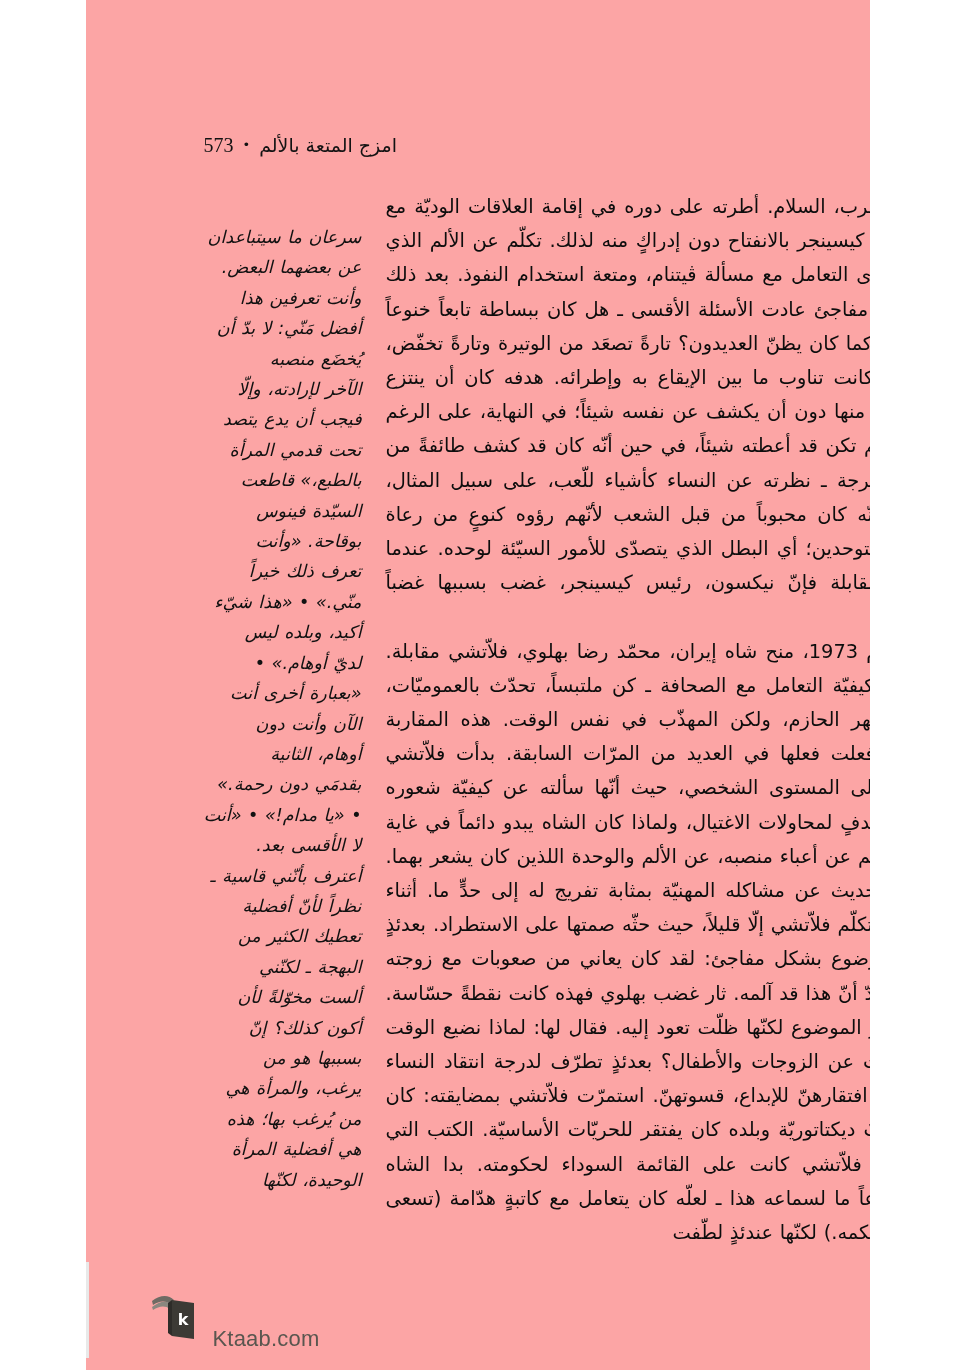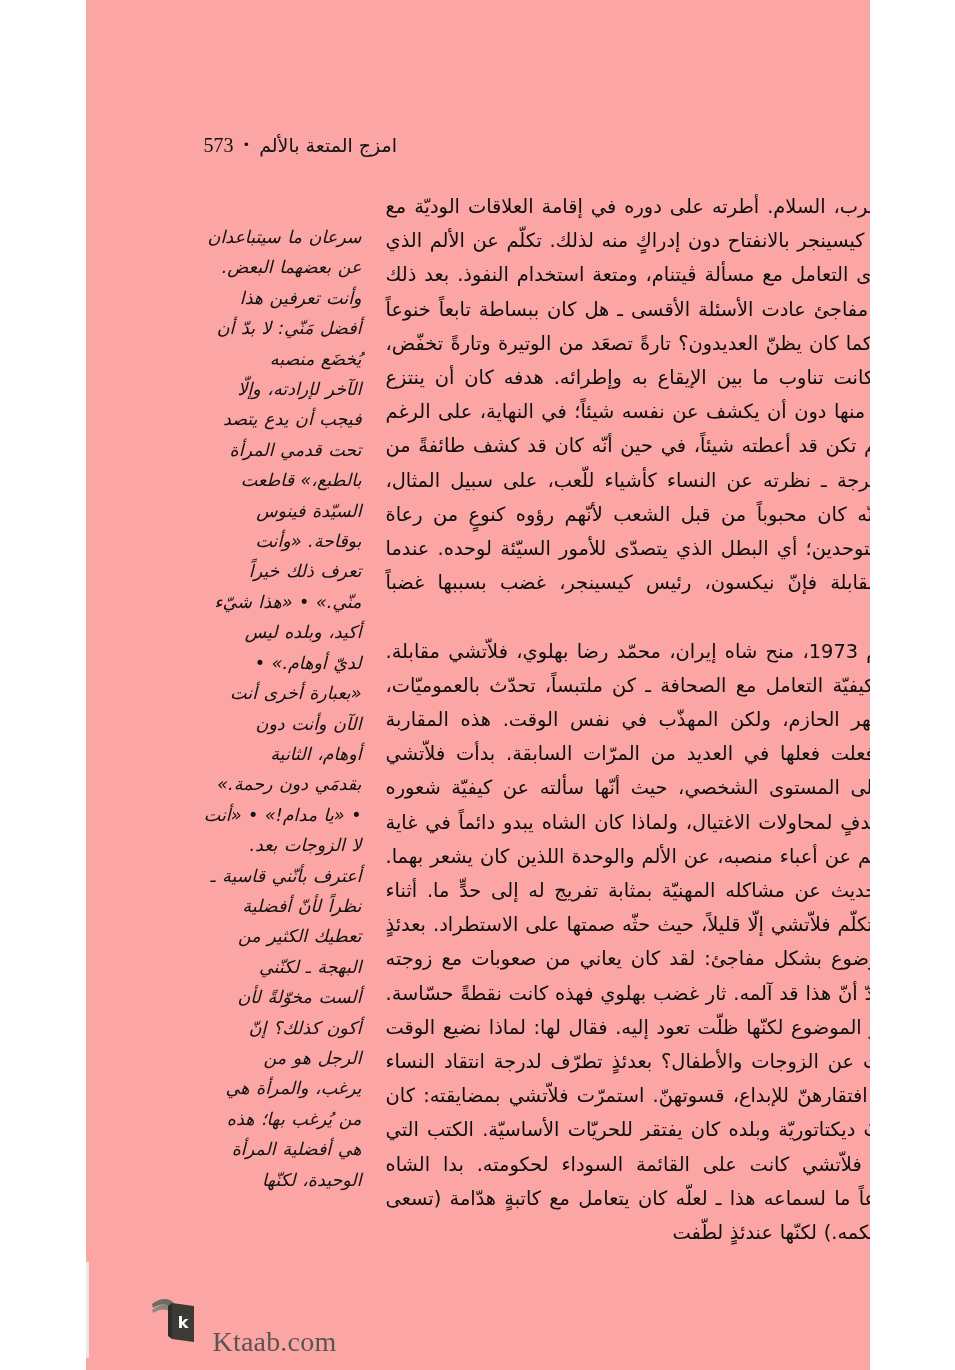--- a/index.html
+++ b/index.html
@@ -110,22 +110,22 @@
     align-items: center;
     gap: 13px;
   }
   .wm-book {
     position: relative;
     width: 52px;
     height: 56px;
   }
   .wm-book svg { display: block; }
   .wm-text {
-    font-family: Liberation Serif, serif;
-    font-size: 28px;
+    font-family: Liberation Sans, sans-serif;
+    font-size: 22px;
     color: #59564f;
     letter-spacing: 0.2px;
     line-height: 1;
     padding-bottom: 3px;
     margin-top: 47px;
   }
   .wm-edge {
     position: absolute;
     left: 0;
     top: 1262px;
@@ -159,28 +159,28 @@
       <span class="sn-line">بوقاحة. «وأنت</span>
       <span class="sn-line">تعرف ذلك خيراً</span>
       <span class="sn-line">منّي.» • «هذا شيّء</span>
       <span class="sn-line">أكيد، وبلده ليس</span>
       <span class="sn-line">لديّ أوهام.» •</span>
       <span class="sn-line">«بعبارة أخرى أنت</span>
       <span class="sn-line">الآن وأنت دون</span>
       <span class="sn-line">أوهام، الثانية</span>
       <span class="sn-line">بقدمَي دون رحمة.»</span>
       <span class="sn-line">• «يا مدام!» • «أنت</span>
-      <span class="sn-line">لا الزوجات بعد.</span>
+      <span class="sn-line">لا الأقسى بعد.</span>
       <span class="sn-line">أعترف بأنّني قاسية ـ</span>
       <span class="sn-line">نظراً لأنّ أفضلية</span>
       <span class="sn-line">تعطيك الكثير من</span>
       <span class="sn-line">البهجة ـ لكنّني</span>
       <span class="sn-line">ألست مخوّلةً لأن</span>
       <span class="sn-line">أكون كذلك؟ إنّ</span>
-      <span class="sn-line">الرجل هو من</span>
+      <span class="sn-line">بسببها هو من</span>
       <span class="sn-line">يرغب، والمرأة هي</span>
       <span class="sn-line">من يُرغب بها؛ هذه</span>
       <span class="sn-line">هي أفضلية المرأة</span>
       <span class="sn-line">الوحيدة، لكنّها</span>
     </div>
 
   <div class="body-col" id="body-col">
       <p>أوسع ـ الحرب، السلام. أطرته على دوره في إقامة العلاقات الوديّة مع الصين. بدأ كيسينجر بالانفتاح دون إدراكٍ منه لذلك. تكلّم عن الألم الذي شعر به لدى التعامل مع مسألة ڤيتنام، ومتعة استخدام النفوذ. بعد ذلك وعلى نحوٍ مفاجئ عادت الأسئلة الأقسى ـ هل كان ببساطة تابعاً خنوعاً لنيكسون، كما كان يظنّ العديدون؟ تارةً تصعَد من الوتيرة وتارةً تخفّض، حيث أنّها كانت تناوب ما بين الإيقاع به وإطرائه. هدفه كان أن ينتزع المعلومات منها دون أن يكشف عن نفسه شيئاً؛ في النهاية، على الرغم من هذا، لم تكن قد أعطته شيئاً، في حين أنّه كان قد كشف طائفةً من الآراء المحرجة ـ نظرته عن النساء كأشياء للّعب، على سبيل المثال، واعتقاده أنّه كان محبوباً من قبل الشعب لأنّهم رؤوه كنوعٍ من رعاة البقر المستوحدين؛ أي البطل الذي يتصدّى للأمور السيّئة لوحده. عندما نُشِرَت المقابلة فإنّ نيكسون، رئيس كيسينجر، غضب بسببها غضباً شديداً.</p>
       <p class="indent">في عام 1973، منح شاه إيران، محمّد رضا بهلوي، فلاّتشي مقابلة. كان يعلم كيفيّة التعامل مع الصحافة ـ كن ملتبساً، تحدّث بالعموميّات، إظهر بمظهر الحازم، ولكن المهذّب في نفس الوقت. هذه المقاربة كانت قد فعلت فعلها في العديد من المرّات السابقة. بدأت فلاّتشي المقابلة على المستوى الشخصي، حيث أنّها سألته عن كيفيّة شعوره كملك، وكهدفٍ لمحاولات الاغتيال، ولماذا كان الشاه يبدو دائماً في غاية الحزن. تكلّم عن أعباء منصبه، عن الألم والوحدة اللذين كان يشعر بهما. لقد بدا الحديث عن مشاكله المهنيّة بمثابة تفريج له إلى حدٍّ ما. أثناء حديثه لم تتكلّم فلاّتشي إلّا قليلاً، حيث حثّه صمتها على الاستطراد. بعدئذٍ غيّرت الموضوع بشكل مفاجئ: لقد كان يعاني من صعوبات مع زوجته الثانية. لا بدّ أنّ هذا قد آلمه. ثار غضب بهلوي فهذه كانت نقطةً حسّاسة. حاول تغيير الموضوع لكنّها ظلّت تعود إليه. فقال لها: لماذا نضيع الوقت في التحدّث عن الزوجات والأطفال؟ بعدئذٍ تطرّف لدرجة انتقاد النساء بالإجمال ـ افتقارهنّ للإبداع، قسوتهنّ. استمرّت فلاّتشي بمضايقته: كان لديه نزعاتٌ ديكتاتوريّة وبلده كان يفتقر للحريّات الأساسيّة. الكتب التي من تأليف فلاّتشي كانت على القائمة السوداء لحكومته. بدا الشاه متفاجئاً نوعاً ما لسماعه هذا ـ لعلّه كان يتعامل مع كاتبةٍ هدّامة (تسعى للإطاحة بحكمه.) لكنّها عندئذٍ لطّفت</p>
     </div>

